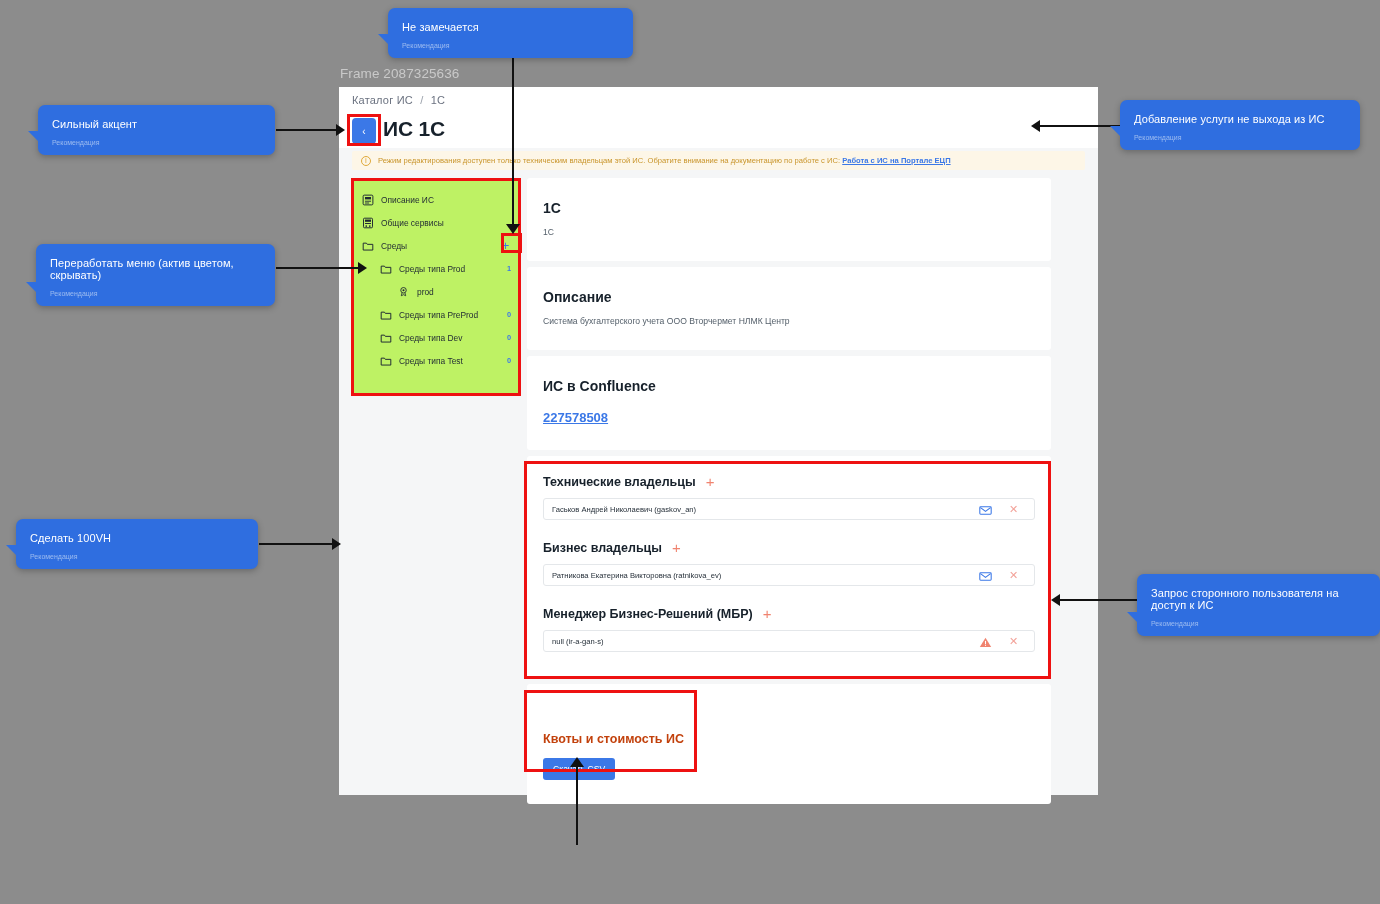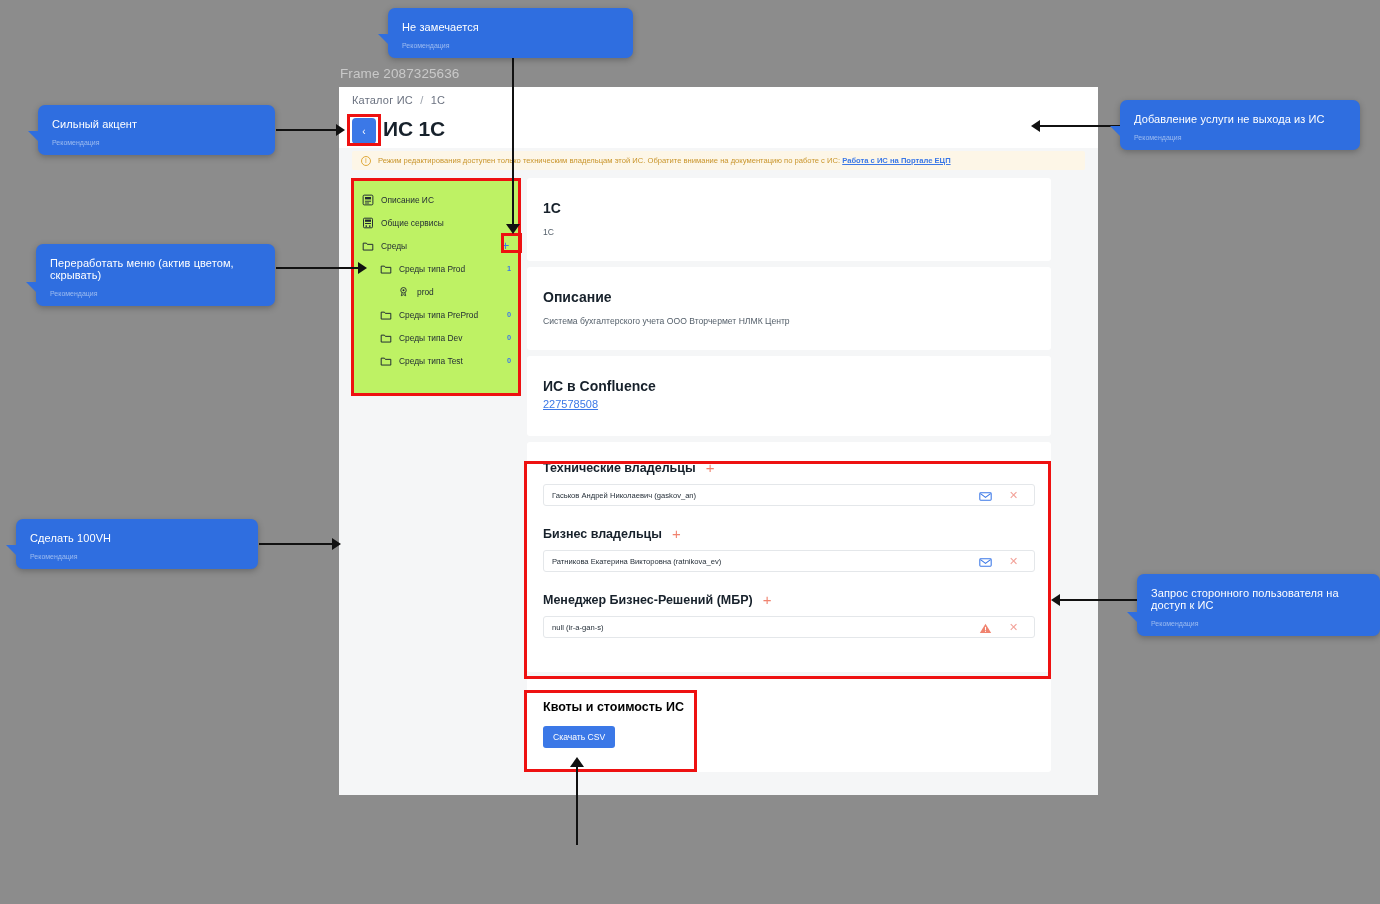--- a/index.html
+++ b/index.html
@@ -78,38 +78,38 @@
     position: absolute; right: 8px; top: 4px;
     width: 15px; height: 15px; color: #3b78e7; font-size: 13px; line-height: 15px;
     text-align: center; cursor: pointer;
   }
 
   
   .content { position: absolute; left: 188px; top: 91px; width: 524px; }
   .card { background: #fff; border-radius: 3px; margin-bottom: 6px; padding: 22px 16px 24px; }
   .card h2 { font-size: 14px; font-weight: bold; color: #17212b; }
   .card .sub { font-size: 8.6px; color: #55606b; margin-top: 11px; }
-  .card .link { font-size: 11px; color: #3b78e7; margin-top: 3px; display: inline-block; cursor: pointer; }
+  .card .link { font-size: 13px; color: #3b78e7; margin-top: 16px; display: inline-block; cursor: pointer; font-weight: bold; }
 
   .owners { padding: 18px 16px 18px; }
   .owner-head { display: flex; align-items: center; margin-bottom: 9px; }
   .owner-head h3 { font-size: 12.5px; font-weight: bold; color: #17212b; }
   .owner-head .plus { color: #f0836f; font-size: 15px; margin-left: 10px; line-height: 1; cursor: pointer; }
   .field {
     position: relative; height: 22px; border: 1px solid #e4e7ea; border-radius: 3px;
     background: #fff; display: flex; align-items: center; padding-left: 8px;
     margin-bottom: 20px;
   }
   .field .val { font-size: 7.6px; color: #1f2933; }
   .field .f-ic { position: absolute; width: 13px; height: 13px; top: 4px; cursor: pointer; }
   .field .f-mail { right: 42px; }
   .field .f-warn { right: 42px; }
   .field .f-x    { right: 14px; color: #f3a39a; font-size: 11px; line-height: 13px; text-align: center; }
 
-  .quotas h3 { font-size: 12.5px; font-weight: bold; color: #000000; }
+  .quotas h3 { font-size: 12.5px; font-weight: bold; color: #c2410c; margin-top: 26px; }
   .csv-btn {
     margin-top: 12px; background: #3b78e7; border: none; border-radius: 3px;
     color: #fff; font-size: 8.6px; padding: 6px 10px; cursor: pointer;
   }
 
   
   .hl { position: absolute; border: 3px solid #ee1111; pointer-events: none; }
 
   
   .callout {
@@ -293,21 +293,21 @@
                 <rect x="1" y="3.5" width="14" height="9" rx="1" fill="none" stroke="#3b78e7" stroke-width="1.3"></rect>
                 <path d="M1.8 4.4 8 9l6.2-4.6" fill="none" stroke="#3b78e7" stroke-width="1.3"></path>
               </svg></span>
           <span class="f-ic f-x">✕</span>
         </div>
 
         <div class="owner-head">
           <h3>Менеджер Бизнес-Решений (МБР)</h3>
           <span class="plus">+</span>
         </div>
-        <div class="field" style="margin-bottom:16px">
+        <div class="field" style="margin-bottom:8px">
           <span class="val">null (ir-a-gan-s)</span>
           <span class="f-ic f-warn"><svg viewBox="0 0 16 16" width="13" height="13">
                 <path d="M8 2.2 15 13.4H1z" fill="#f0836f"></path>
                 <rect x="7.35" y="6" width="1.3" height="4" fill="#fff"></rect>
                 <rect x="7.35" y="10.8" width="1.3" height="1.3" fill="#fff"></rect>
               </svg></span>
           <span class="f-ic f-x">✕</span>
         </div>
       </div>
 

